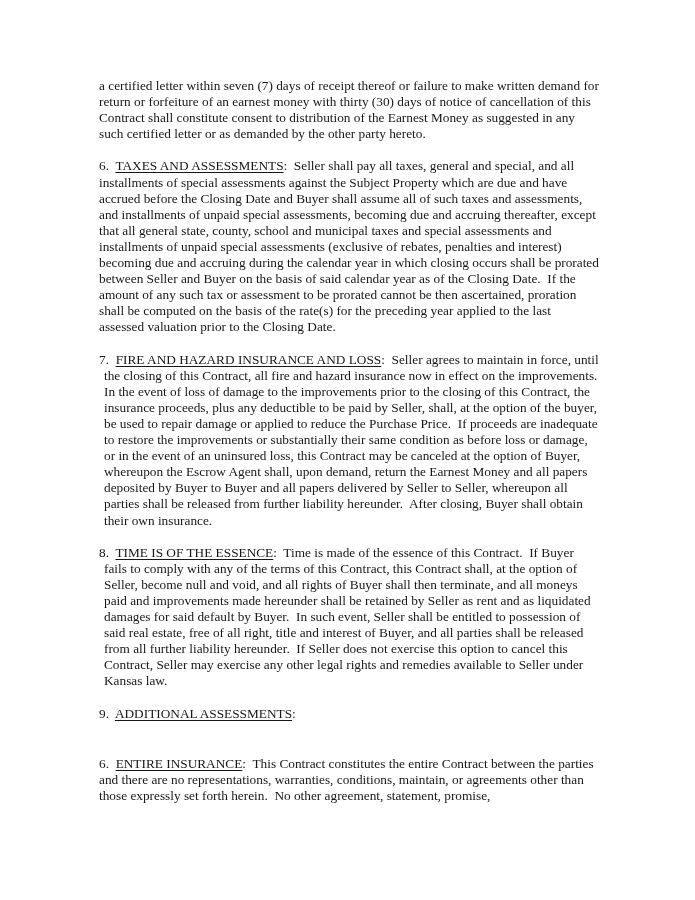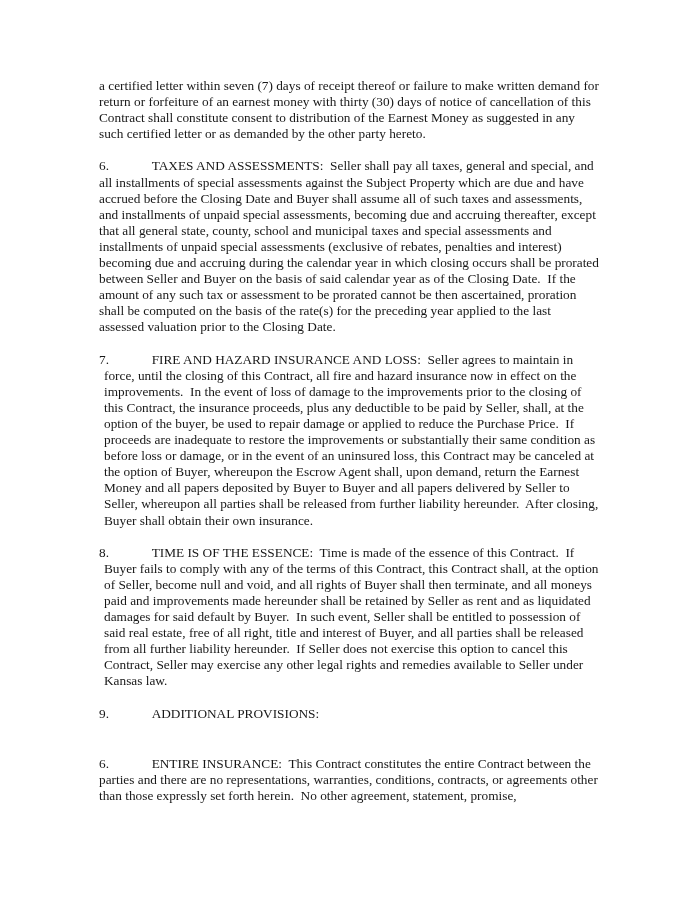--- a/index.html
+++ b/index.html
@@ -41,22 +41,22 @@
     margin-top: 16.1px;
   }
   .para.indent-marker {
     padding-left: 5px;
     text-indent: -5px;
   }
   .sec-num {
     white-space: pre;
   }
   .sec-title {
+    text-decoration: underline;
     text-underline-offset: 1.5px;
-    margin-left: 36px;
   }
   .sec-rest {
     white-space: pre-wrap;
   }
   .blank-fill {
     display: block;
     height: 34px;
   }
 </style>
 </head>
@@ -66,20 +66,20 @@
   <div class="doc-body">
 
     <p class="para">a certified letter within seven (7) days of receipt thereof or failure to make written demand for return or forfeiture of an earnest money with thirty (30) days of notice of cancellation of this Contract shall constitute consent to distribution of the Earnest Money as suggested in any such certified letter or as demanded by the other party hereto.</p>
 
     <p class="para"><span class="sec-num">6.  </span><span class="sec-title">TAXES AND ASSESSMENTS</span><span class="sec-rest">:  Seller shall pay all taxes, general and special, and all installments of special assessments against the Subject Property which are due and have accrued before the Closing Date and Buyer shall assume all of such taxes and assessments, and installments of unpaid special assessments, becoming due and accruing thereafter, except that all general state, county, school and municipal taxes and special assessments and installments of unpaid special assessments (exclusive of rebates, penalties and interest) becoming due and accruing during the calendar year in which closing occurs shall be prorated between Seller and Buyer on the basis of said calendar year as of the Closing Date.  If the amount of any such tax or assessment to be prorated cannot be then ascertained, proration shall be computed on the basis of the rate(s) for the preceding year applied to the last assessed valuation prior to the Closing Date.</span></p>
 
     <p class="para indent-marker"><span class="sec-num">7.  </span><span class="sec-title">FIRE AND HAZARD INSURANCE AND LOSS</span><span class="sec-rest">:  Seller agrees to maintain in force, until the closing of this Contract, all fire and hazard insurance now in effect on the improvements.  In the event of loss of damage to the improvements prior to the closing of this Contract, the insurance proceeds, plus any deductible to be paid by Seller, shall, at the option of the buyer, be used to repair damage or applied to reduce the Purchase Price.  If proceeds are inadequate to restore the improvements or substantially their same condition as before loss or damage, or in the event of an uninsured loss, this Contract may be canceled at the option of Buyer, whereupon the Escrow Agent shall, upon demand, return the Earnest Money and all papers deposited by Buyer to Buyer and all papers delivered by Seller to Seller, whereupon all parties shall be released from further liability hereunder.  After closing, Buyer shall obtain their own insurance.</span></p>
 
     <p class="para indent-marker"><span class="sec-num">8.  </span><span class="sec-title">TIME IS OF THE ESSENCE</span><span class="sec-rest">:  Time is made of the essence of this Contract.  If Buyer fails to comply with any of the terms of this Contract, this Contract shall, at the option of Seller, become null and void, and all rights of Buyer shall then terminate, and all moneys paid and improvements made hereunder shall be retained by Seller as rent and as liquidated damages for said default by Buyer.  In such event, Seller shall be entitled to possession of said real estate, free of all right, title and interest of Buyer, and all parties shall be released from all further liability hereunder.  If Seller does not exercise this option to cancel this Contract, Seller may exercise any other legal rights and remedies available to Seller under Kansas law.</span></p>
 
-    <p class="para indent-marker"><span class="sec-num">9.  </span><span class="sec-title">ADDITIONAL PROVISIONS</span><span class="sec-rest">:</span></p>
+    <p class="para indent-marker"><span class="sec-num">9.  </span><span class="sec-title">ADDITIONAL ASSESSMENTS</span><span class="sec-rest">:</span></p>
 
     <span class="blank-fill"></span>
 
-    <p class="para"><span class="sec-num">6.  </span><span class="sec-title">ENTIRE INSURANCE</span><span class="sec-rest">:  This Contract constitutes the entire Contract between the parties and there are no representations, warranties, conditions, contracts, or agreements other than those expressly set forth herein.  No other agreement, statement, promise,</span></p>
+    <p class="para"><span class="sec-num">6.  </span><span class="sec-title">ENTIRE INSURANCE</span><span class="sec-rest">:  This Contract constitutes the entire Contract between the parties and there are no representations, warranties, conditions, maintain, or agreements other than those expressly set forth herein.  No other agreement, statement, promise,</span></p>
 
   </div>
 </div>
 
 </body></html>

